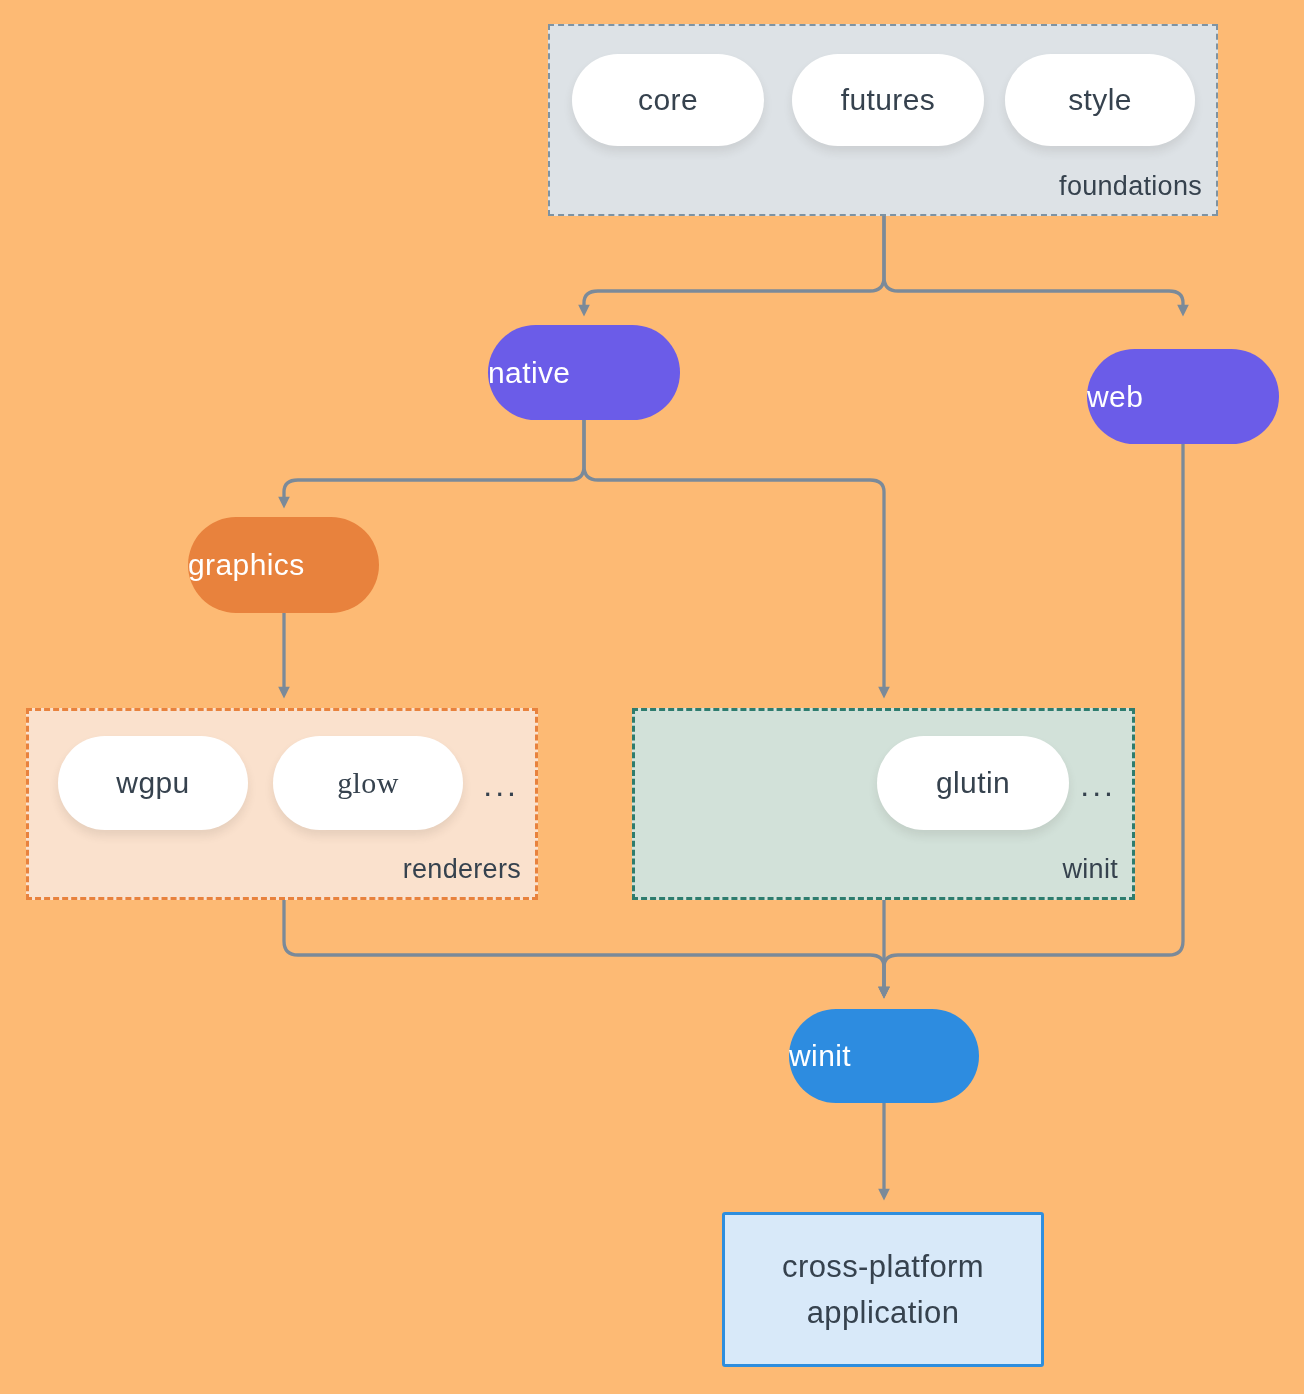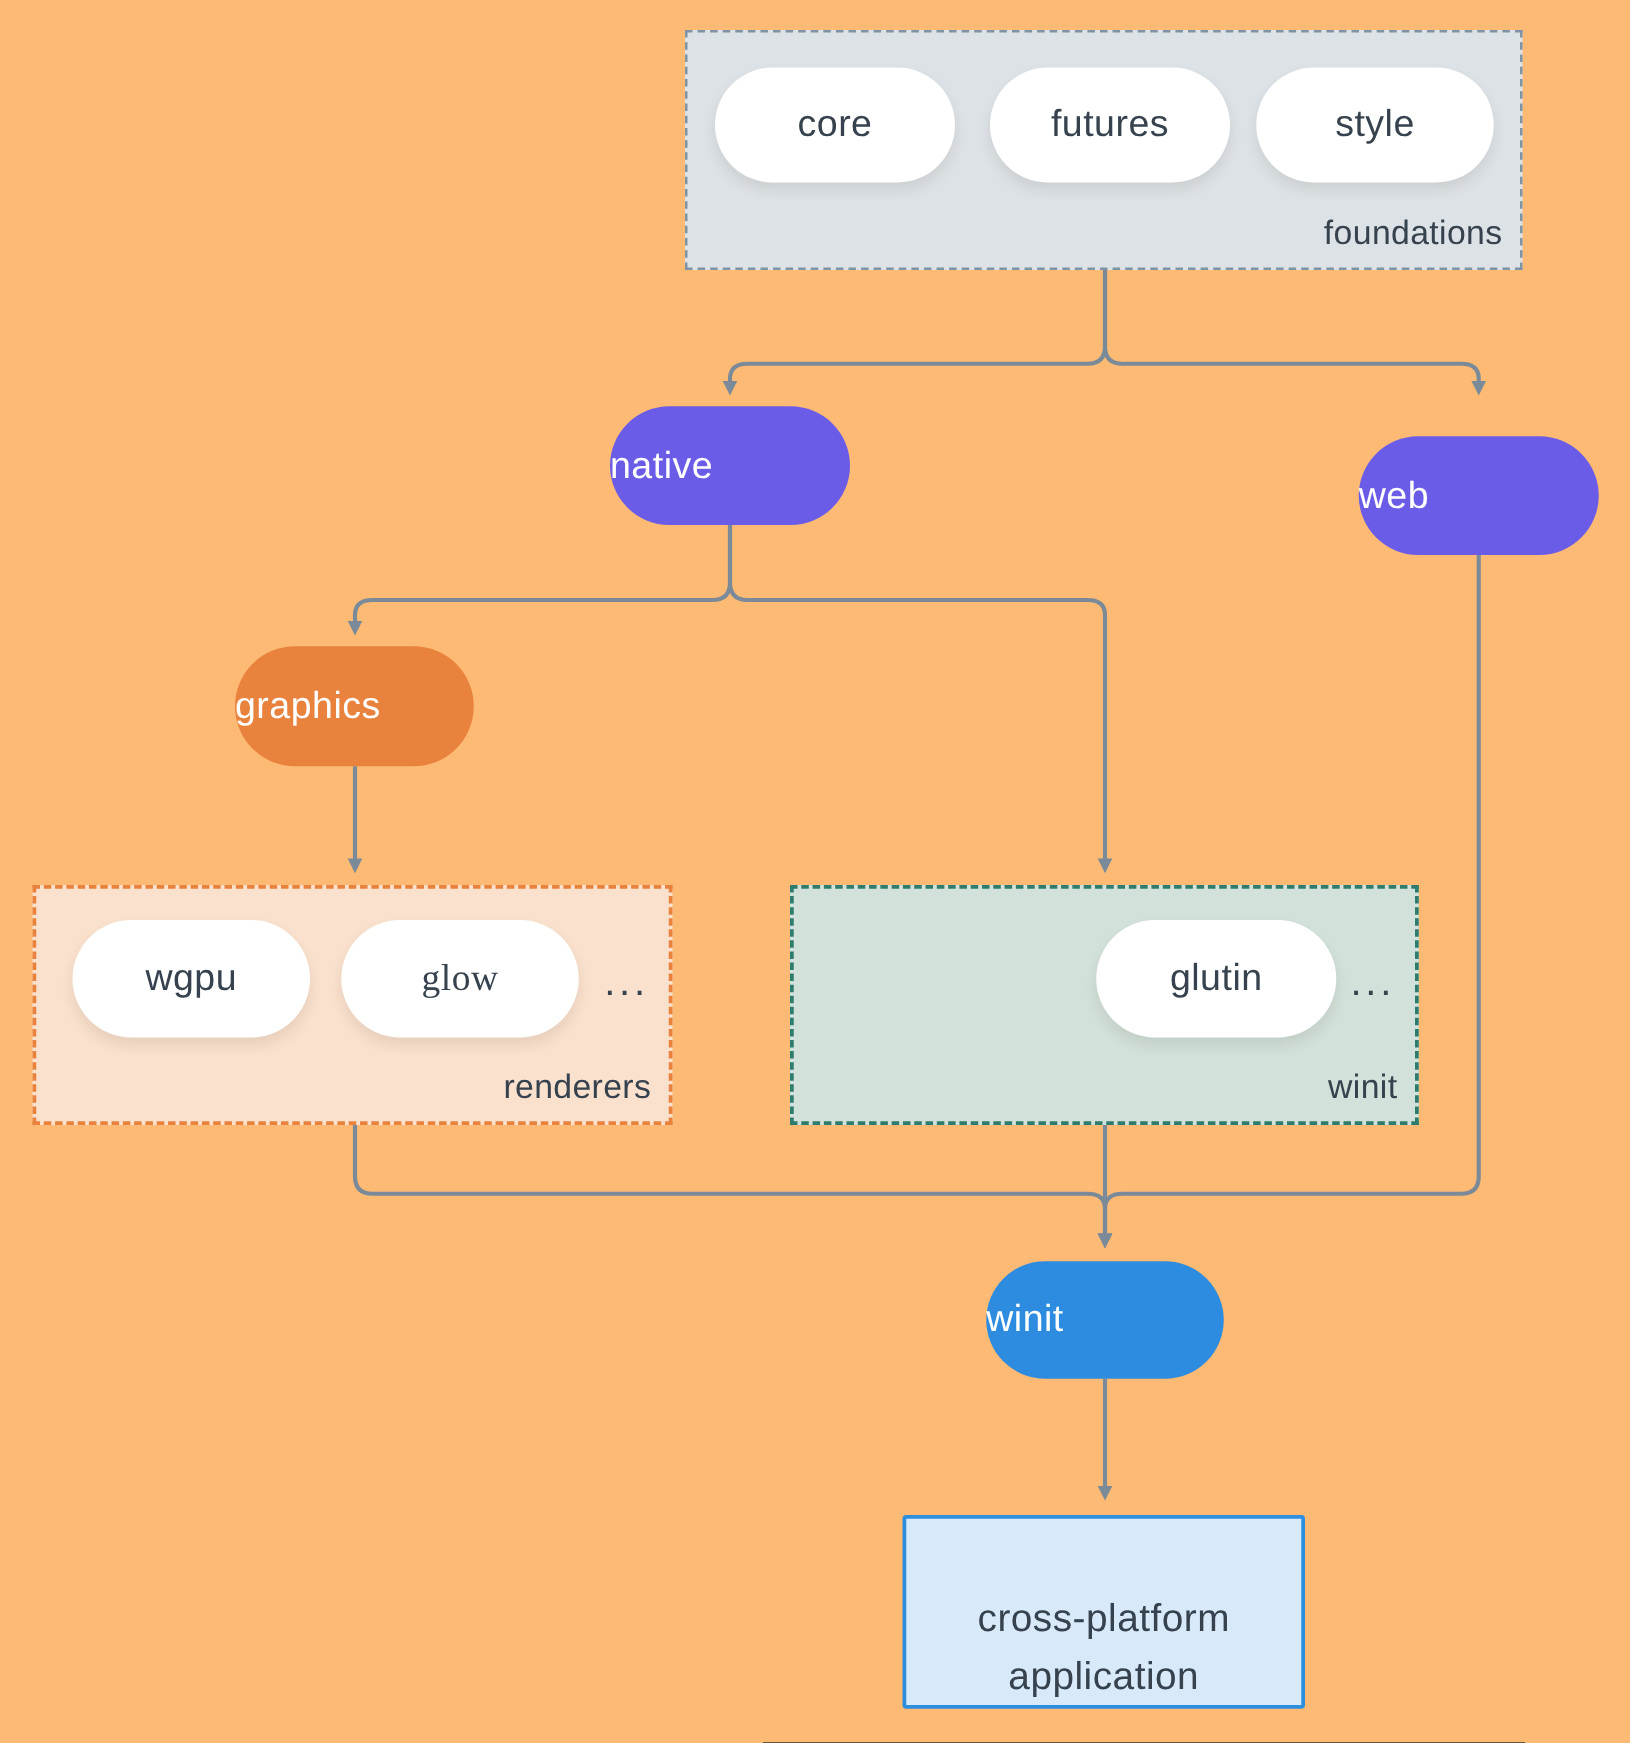--- a/index.html
+++ b/index.html
@@ -52,21 +52,21 @@
   .pill-futures{left:242px;top:28px;width:192px;height:92px;}
   .pill-style{left:455px;top:28px;width:190px;height:92px;}
   .pill-wgpu{left:29px;top:25px;width:190px;height:94px;}
   .pill-glow{left:244px;top:25px;width:190px;height:94px;font-family:Liberation Serif, serif;}
   .pill-winit{left:23px;top:25px;width:193px;height:94px;}
   .pill-glutin{left:242px;top:25px;width:192px;height:94px;}
 
   .appbox{
     position:absolute;left:722px;top:1212px;width:322px;height:155px;
     box-sizing:border-box;background:#d8e9f9;border:3px solid #2e8ede;border-radius:3px;
-    display:flex;flex-direction:column;align-items:center;justify-content:flex-end;
+    display:flex;flex-direction:column;align-items:center;justify-content:center;
     font-size:31px;line-height:46px;color:#36424e;letter-spacing:0.4px;
   }
 </style>
 </head>
 <body>
 
 <div class="canvas">
 
   <svg class="edges" viewBox="0 0 1304 1394" xmlns="http://www.w3.org/2000/svg">
     <defs>

